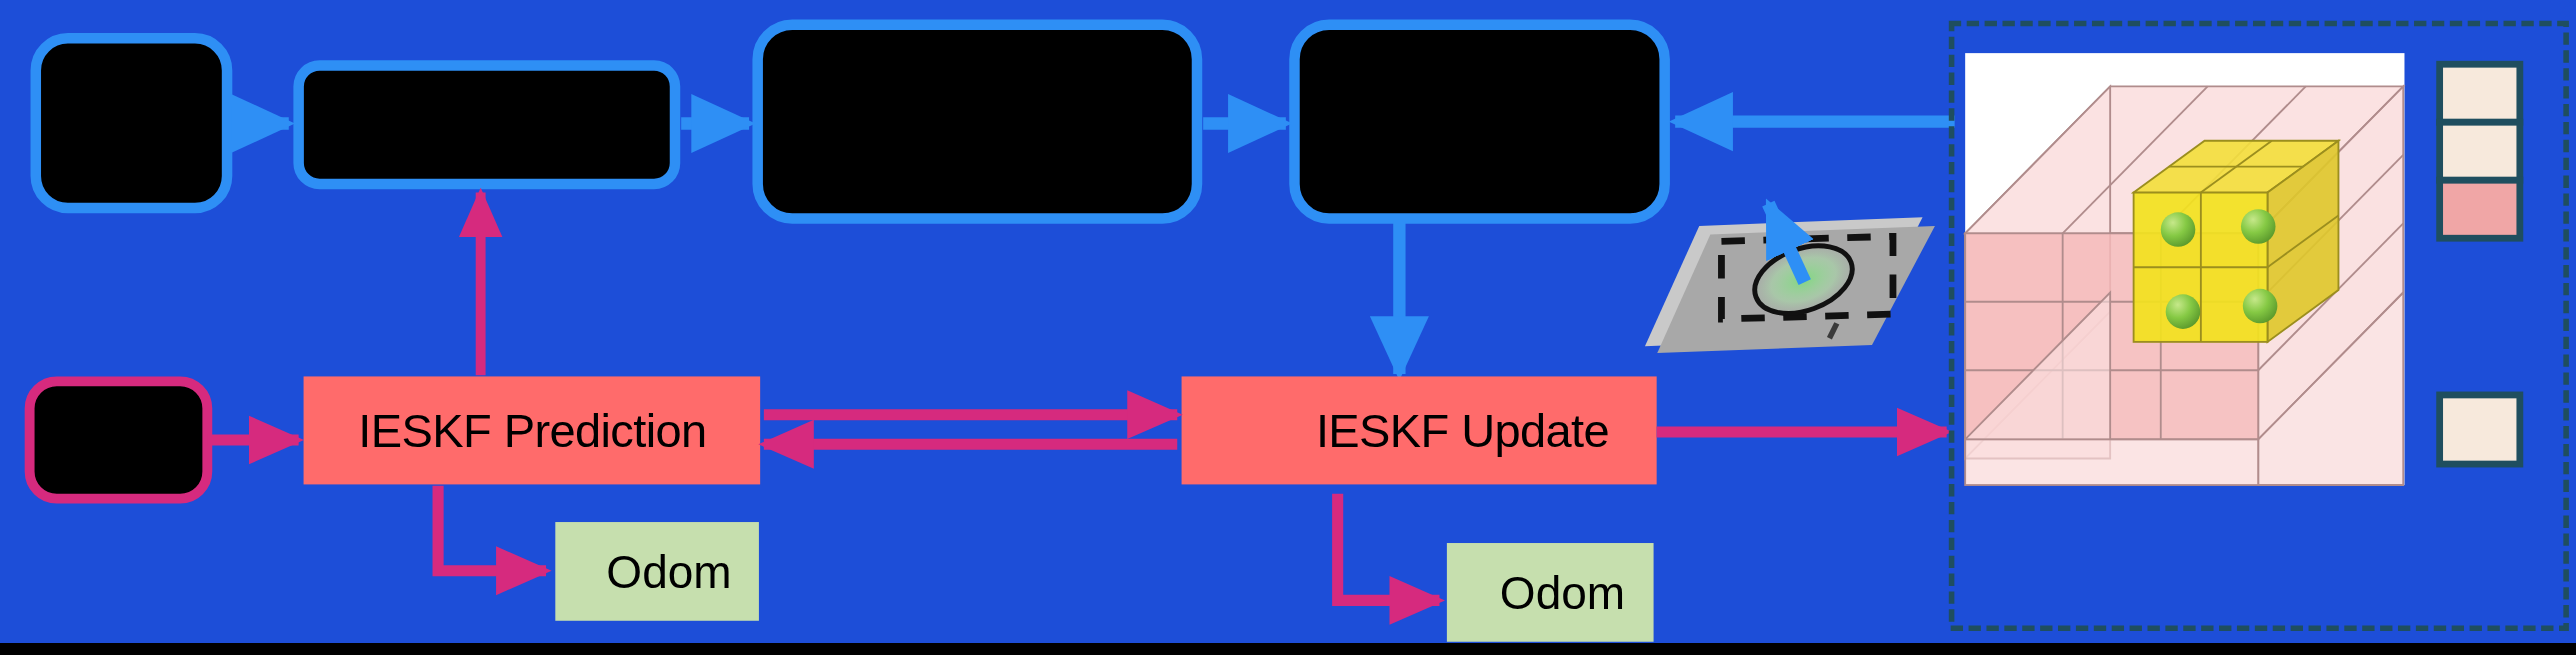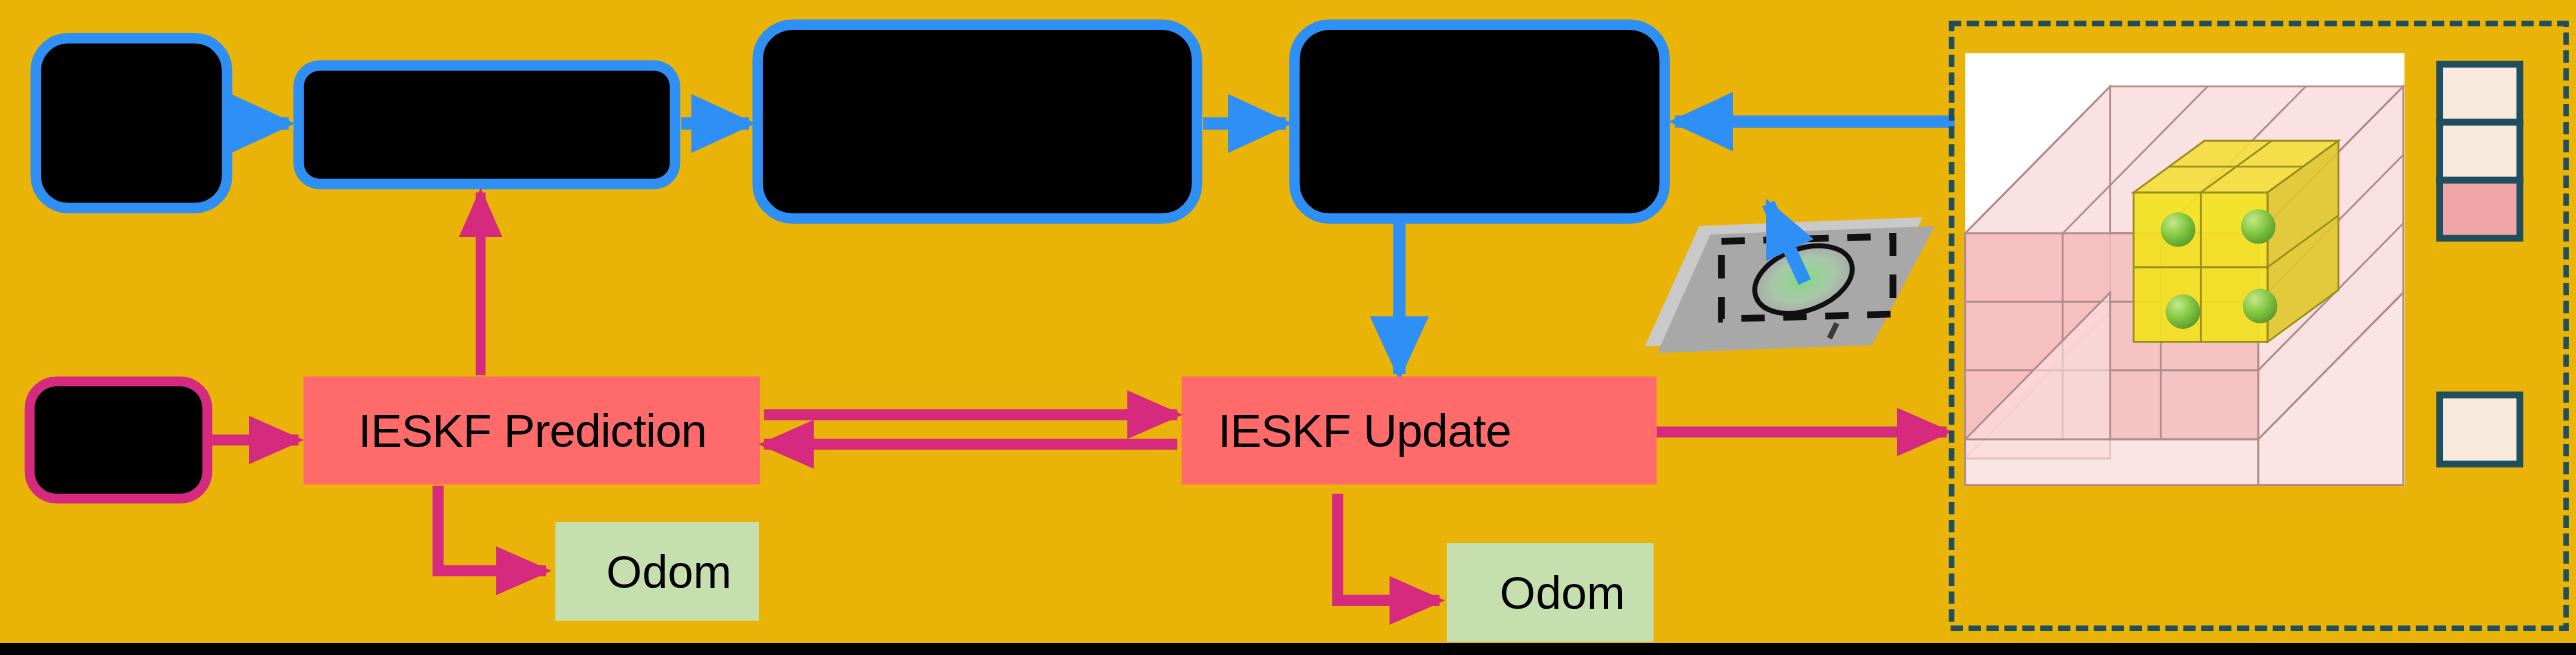--- a/index.html
+++ b/index.html
@@ -6,21 +6,21 @@
   html,body{ background:#000; }
   body{
     width:2576px; height:656px;
     font-family:"Liberation Sans", sans-serif;
     position:relative;
     overflow:hidden;
   }
   #stage{
     position:absolute; left:0; top:0;
     width:2576px; height:643px;
-    background:#eab308;
+    background:#1d4ed8;
   }
   #svgroot{ position:absolute; left:0; top:0; width:2576px; height:656px; }
 
   .lbl{
     position:absolute;
     display:flex; align-items:center; justify-content:center;
     color:#000000;
     white-space:nowrap;
     line-height:1;
   }
@@ -174,20 +174,20 @@
       </g>
       <g>
         <rect x="3954" y="640" width="130" height="112" fill="#F7E9DC" stroke="#1F4E5F" stroke-width="11"></rect>
       </g>
     </g>
 
   </svg>
 
   <div class="lbl lbl-ieskf" style="left:304px; top:376px; width:457px; height:108px;">IESKF Prediction</div>
 
-  <div class="lbl lbl-ieskf" style="left:1127px; top:376px; width:475px; height:108px;">IESKF Update</div>
+  <div class="lbl lbl-ieskf" style="left:1225px; top:376px; width:475px; height:108px;">IESKF Update</div>
 
   <div class="lbl lbl-odom" style="left:555px; top:522px; width:204px; height:99px;">Odom</div>
 
   <div class="lbl lbl-odom" style="left:1447px; top:543px; width:207px; height:99px;">Odom</div>
 
 </div>
 
 
 </body></html>

